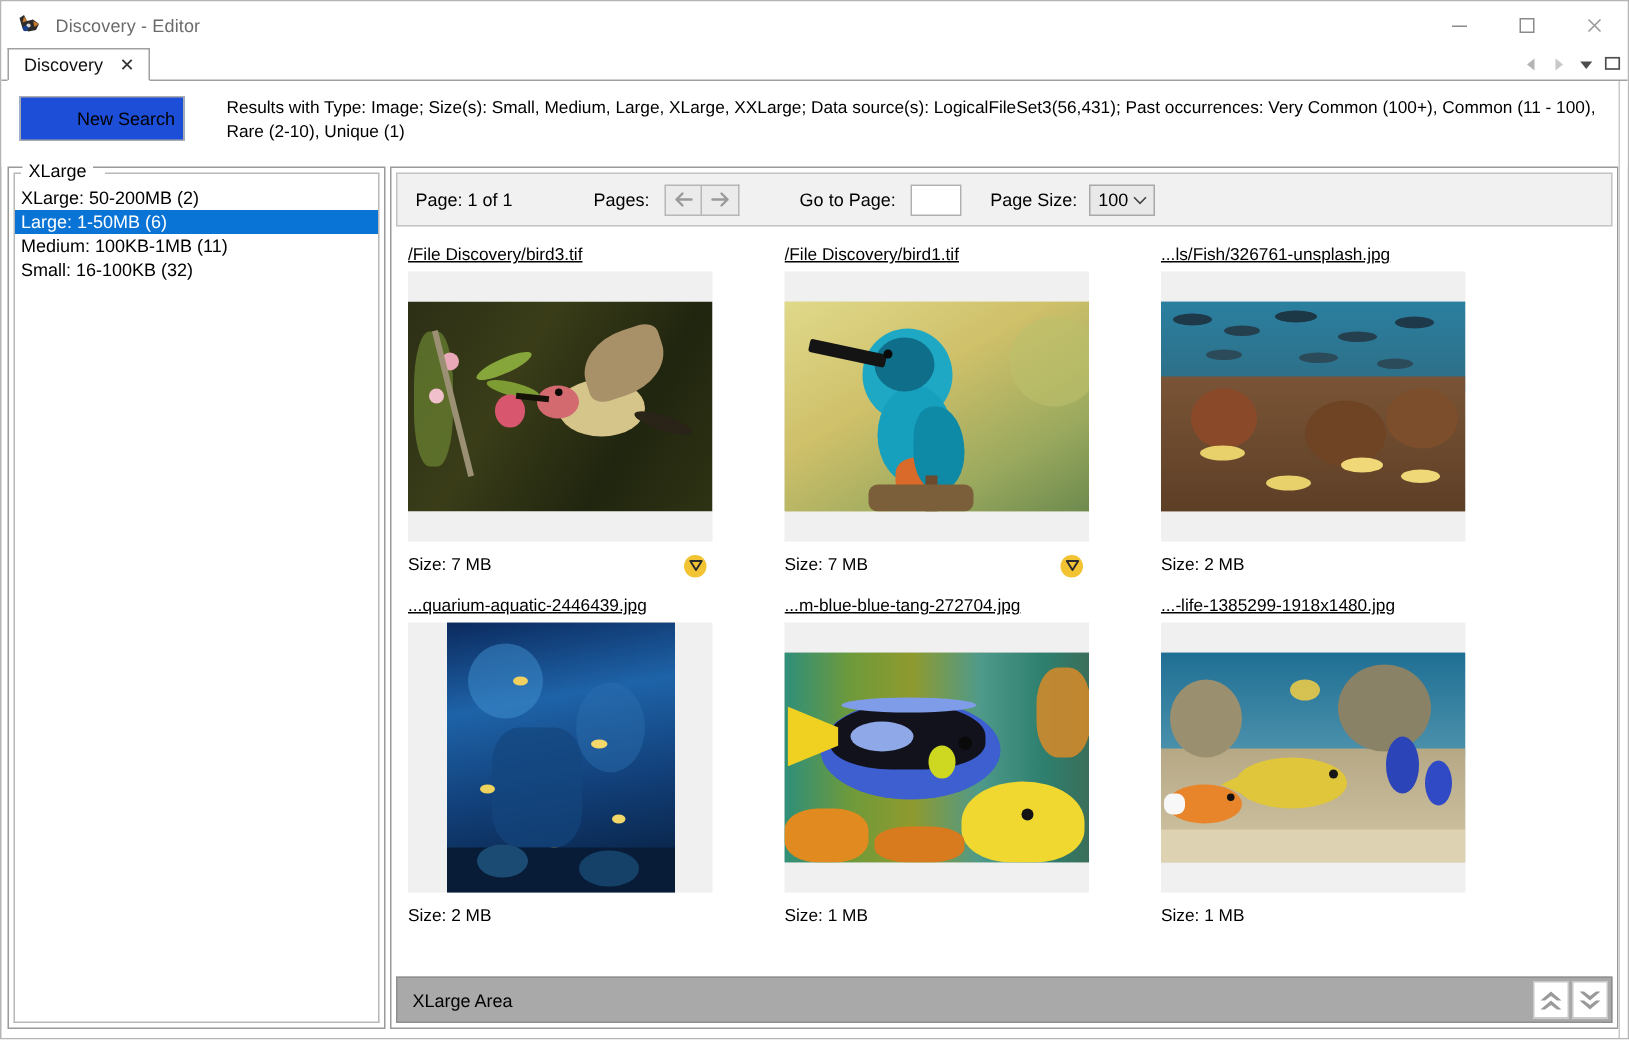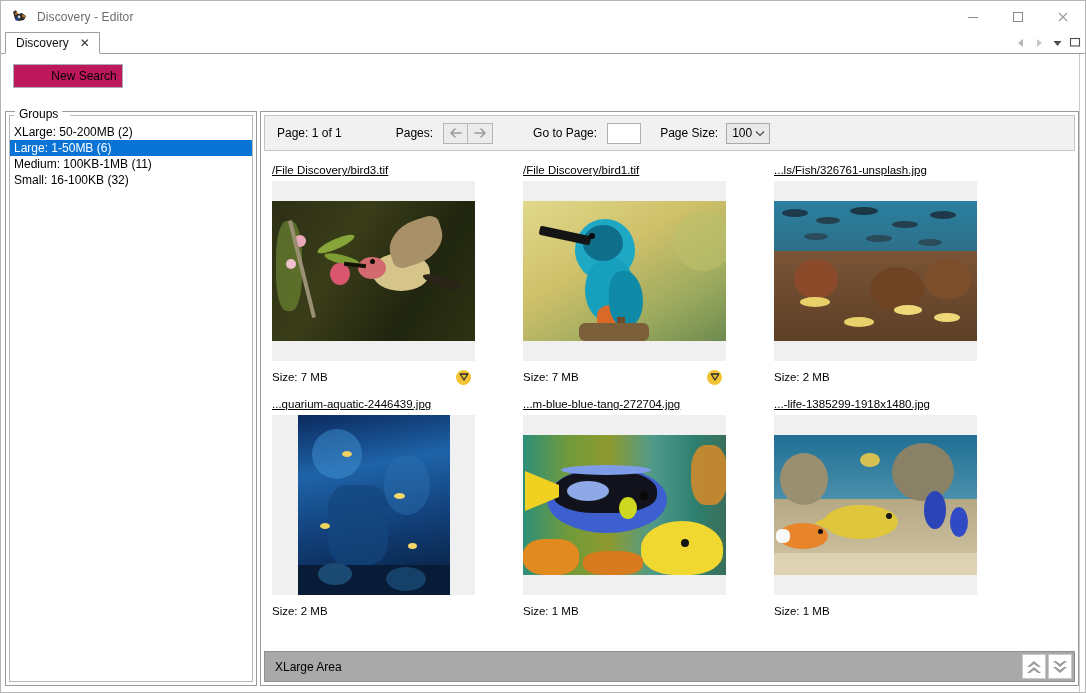--- a/index.html
+++ b/index.html
@@ -104,22 +104,22 @@
     height: 57px;
     min-height: 57px;
     background: #ffffff;
     display: flex;
     align-items: flex-start;
     padding-top: 10px;
   }
   .newsearch-btn {
     margin-left: 12px;
     width: 110px;
-    height: 24px;
-    background: #be185d;
+    height: 30px;
+    background: #1d4ed8;
     border: 1px solid #adadad;
     font-size: 12px;
     color: #000;
     display: flex;
     align-items: center;
     justify-content: center;
     flex: none;
     padding-left: 32px;
   }
   .results-text {
@@ -433,30 +433,31 @@
       <div class="tb-ctl">
         <svg width="12" height="11" viewBox="0 0 12 11">
             <rect x="1.5" y="1.5" width="9" height="7.5" fill="none" stroke="#4d4d4d" stroke-width="1.1"></rect>
           </svg>
       </div>
     </div>
   </div>
 
   <div class="header-area">
     <div class="newsearch-btn">New Search</div>
+    <div class="results-text">Results with Type: Image; Size(s): Small, Medium, Large, XLarge, XXLarge; Data source(s): LogicalFileSet3(56,431); Past occurrences: Very Common (100+), Common (11 - 100), Rare (2-10), Unique (1)</div>
   </div>
 
   <div class="main">
 
     <div class="groups-panel">
       <div class="groups-inner">
         <div class="groups-legend-row">
           <div class="groups-title-line-l"></div>
           <div class="groups-title-line-r"></div>
-          <div class="groups-title">Groups</div>
+          <div class="groups-title">XLarge</div>
         </div>
         <div class="groups-list">
           <div class="group-item">XLarge: 50-200MB (2)</div>
           <div class="group-item selected">Large: 1-50MB (6)</div>
           <div class="group-item">Medium: 100KB-1MB (11)</div>
           <div class="group-item">Small: 16-100KB (32)</div>
         </div>
       </div>
     </div>
 

